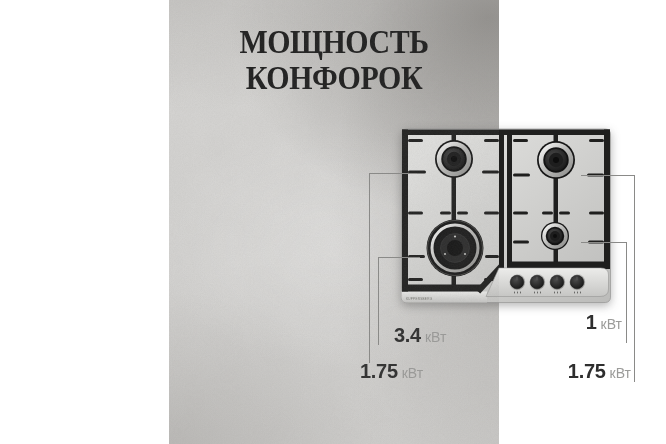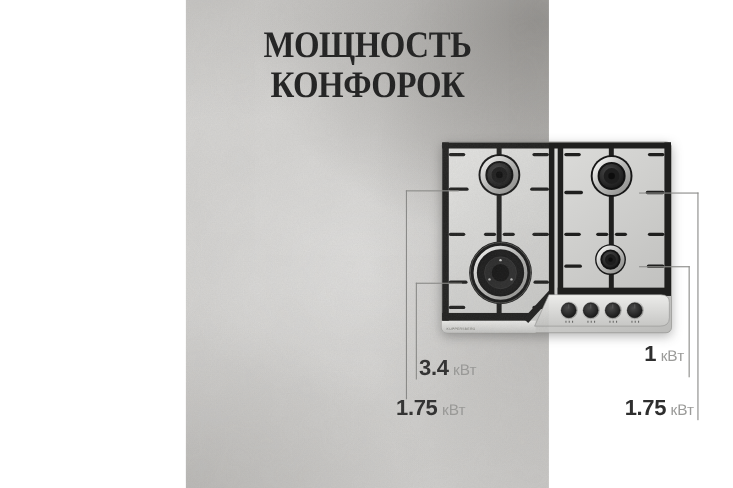--- a/index.html
+++ b/index.html
@@ -18,21 +18,21 @@
   .title{position:absolute;left:0;top:24px;width:100%;margin:0;text-align:center;
     font-family:"Liberation Serif","DejaVu Serif",serif;font-weight:700;
     font-size:34px;line-height:1.05;color:#1d1d1d;letter-spacing:-0.5px;
     transform:scaleX(0.88);transform-origin:50% 0;}
   .hob{position:absolute;left:232px;top:127px;width:210px;height:178px;
        filter:drop-shadow(0 3px 5px rgba(40,40,40,0.35));}
   .line{position:absolute;background:#8a8a88;}
   .callout-label{position:absolute;white-space:nowrap;line-height:16px;}
   .callout-label .val{font-size:20px;font-weight:700;color:#2e2e2e;letter-spacing:-0.3px;}
   .callout-label .unit{font-size:14px;font-weight:400;color:#9b9b99;margin-left:4px;}
-  .lab-34{left:212px;top:327px;}
+  .lab-34{left:225px;top:327px;}
   .lab-175l{left:191px;top:363px;}
   .lab-1{left:380px;top:314px;width:73px;text-align:right;}
   .lab-175r{left:380px;top:363px;width:82px;text-align:right;}
 </style>
 </head>
 <body>
 
 <div class="stage">
   <div class="poster">
 

